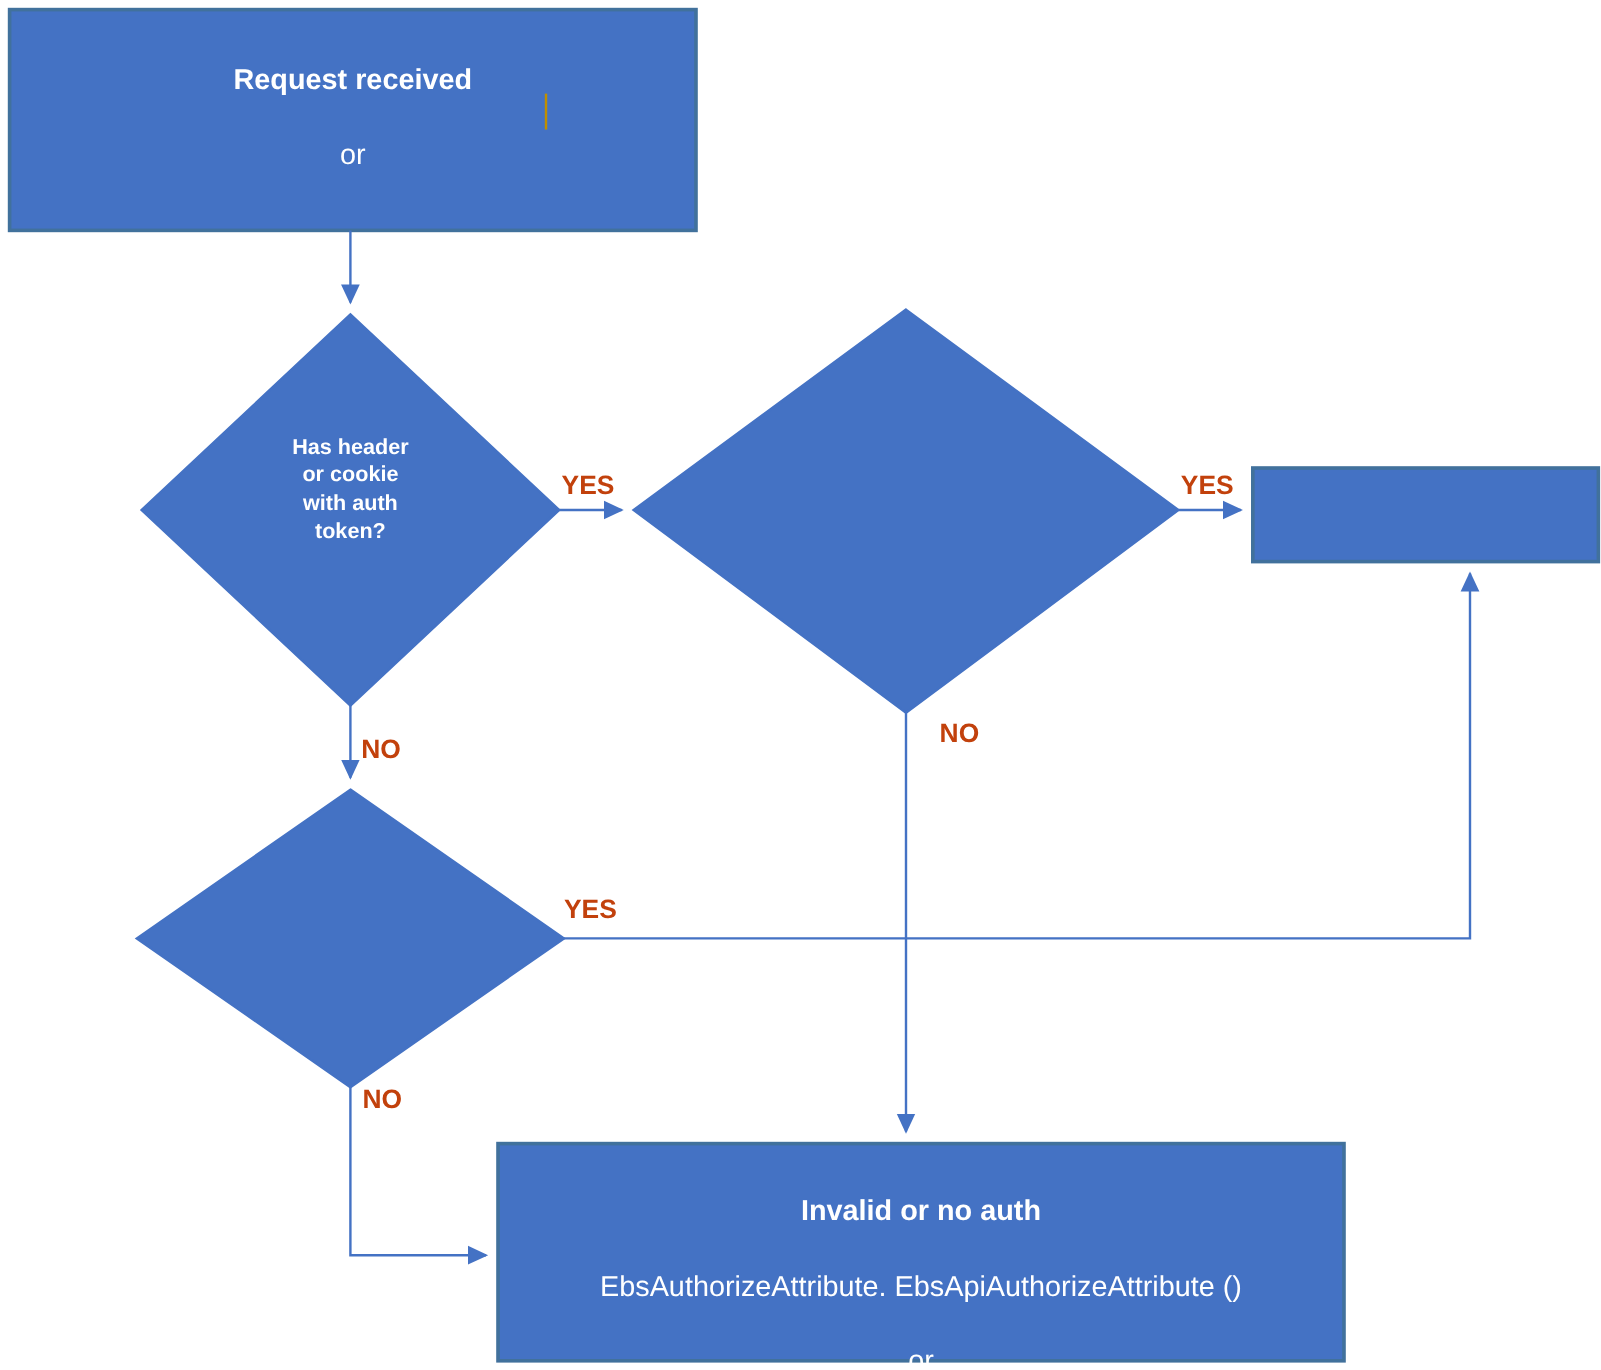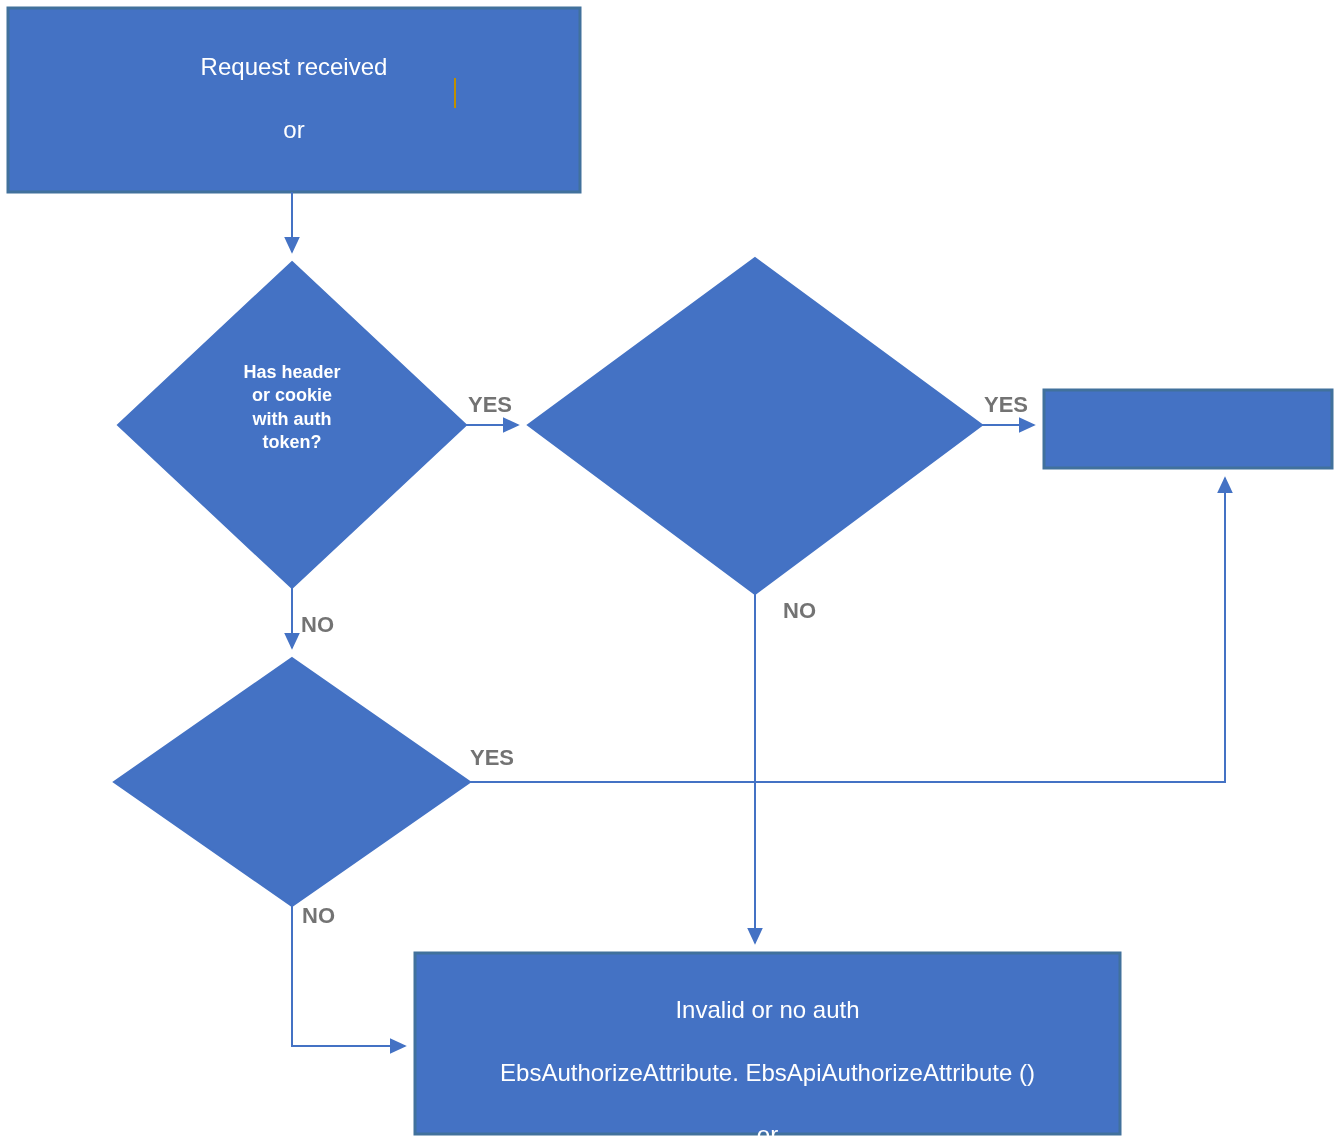--- a/index.html
+++ b/index.html
@@ -29,37 +29,37 @@
     color: #ffffff;
     text-align: center;
     line-height: 1.30;
     pointer-events: none;
     white-space: pre-line;
   }
   .proc-label {
     font-size: 24px;
   }
   .proc-label .title {
-    font-weight: normal;
+    font-weight: bold;
     display: block;
   }
   .proc-label .line {
     display: block;
   }
   .decision-label {
     font-size: 18px;
     font-weight: bold;
   }
   .ok-label {
     font-size: 24px;
     font-weight: bold;
   }
   .edge-label {
     position: absolute;
-    color: #737373;
+    color: #c2410c;
     font-size: 22px;
     font-weight: bold;
     font-family: "Liberation Sans", sans-serif;
     white-space: nowrap;
   }
 </style>
 </head>
 <body>
 
 <div id="canvas">

